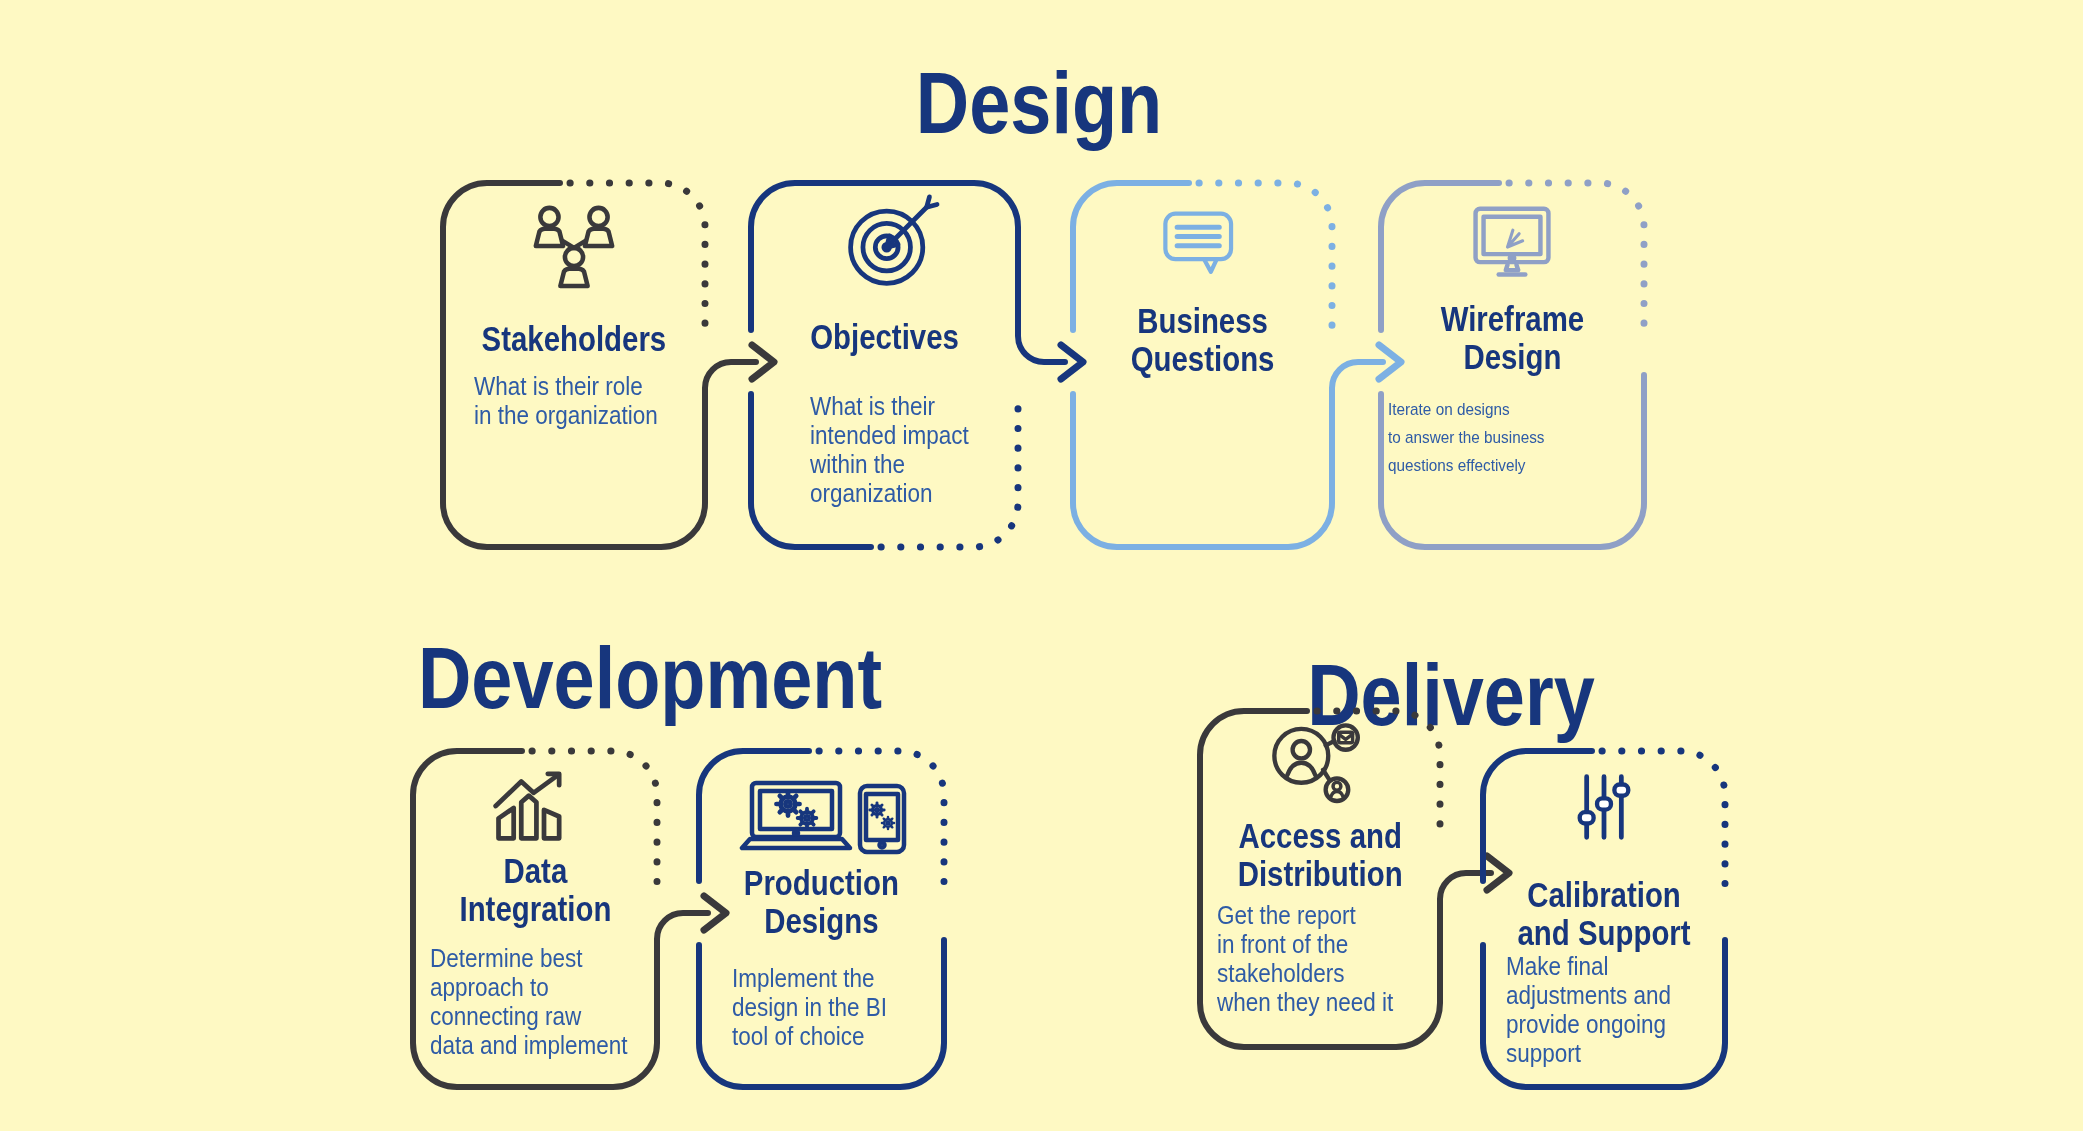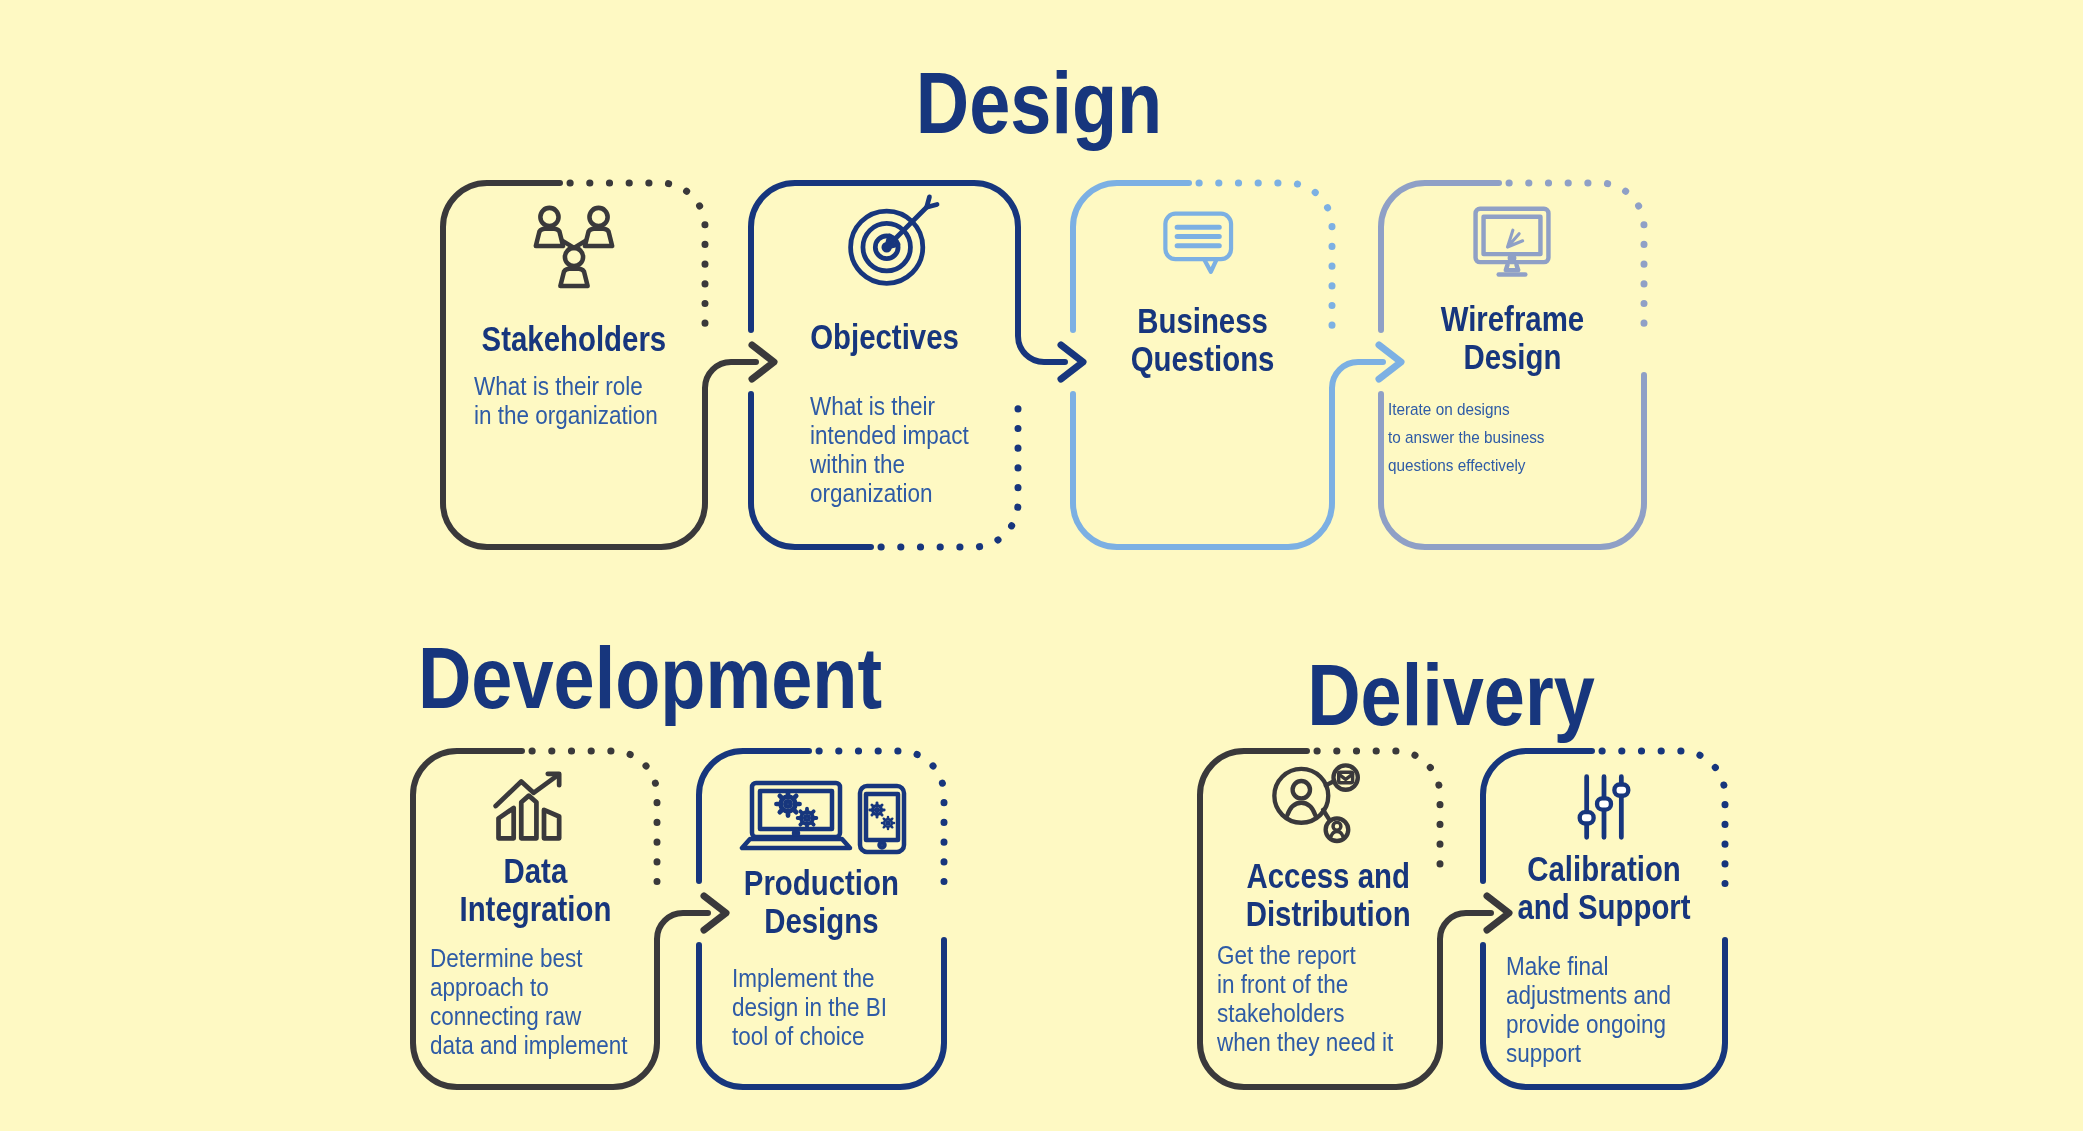--- a/index.html
+++ b/index.html
@@ -186,21 +186,21 @@
         </g>
       </svg>
     </div>
     <div class="title" style="top:116px;"><span class="cx">Production
 Designs</span></div>
     <div class="desc" style="left:36px;top:216px;"><span class="cx">Implement the
 design in the BI
 tool of choice</span></div>
   </div>
 
-  <div class="card" style="left:1197px;top:748px;width:246px;height:342px;padding-left:17px;">
+  <div class="card" style="left:1197px;top:708px;width:246px;height:342px;">
     <svg class="bsvg" width="326" height="342" viewBox="0 0 326 342">
       <path class="solid st-dark" d="M 110 3 H 47 A 44 44 0 0 0 3 47 V 295 A 44 44 0 0 0 47 339 H 199 A 44 44 0 0 0 243 295 V 191 A 26 26 0 0 1 269 165 H 294"></path>
       <path class="dots st-dark" d="M 120 3 H 199 A 44 44 0 0 1 243 47 V 135"></path>
       <path class="ahead st-dark" d="M 290 148 L 312 165 L 290 182"></path>
     </svg>
     <div class="icon" style="left:73px;top:16px;">
       <svg width="100" height="88" viewBox="0 0 115 100">
         <g class="ic st-dark" stroke-width="5">
           <circle cx="36" cy="36" r="31"></circle>
           <circle cx="36" cy="29" r="10"></circle>
@@ -231,21 +231,21 @@
     <div class="icon" style="left:98px;top:24px;">
       <svg width="52" height="70" viewBox="0 0 60 80">
         <g class="ic st-navy" stroke-width="5.5">
           <path d="M 10 5 V 75 M 30 5 V 75 M 50 5 V 75"></path>
           <rect x="2" y="46" width="16" height="13" rx="6" fill="#ffffff" stroke-width="5"></rect>
           <rect x="22" y="30" width="16" height="13" rx="6" fill="#ffffff" stroke-width="5"></rect>
           <rect x="42" y="14" width="16" height="13" rx="6" fill="#ffffff" stroke-width="5"></rect>
         </g>
       </svg>
     </div>
-    <div class="title" style="top:102px;"><span class="cx">Calibration
+    <div class="title" style="top:128px;"><span class="cx">Calibration
 and Support</span></div>
     <div class="desc" style="left:26px;top:204px;"><span class="cx">Make final
 adjustments and
 provide ongoing
 support</span></div>
   </div>
 
 </div>
 
 </body></html>

